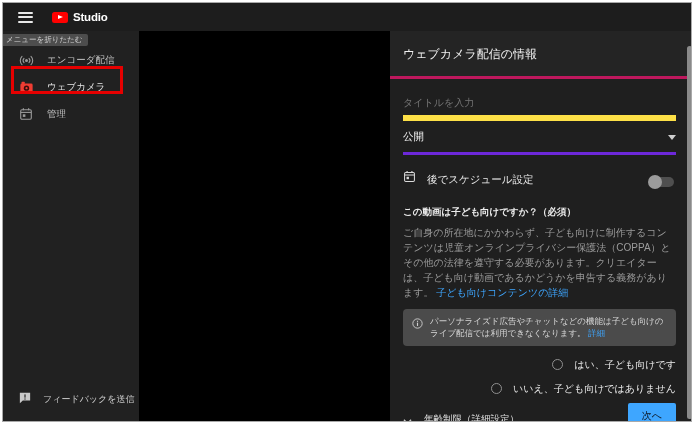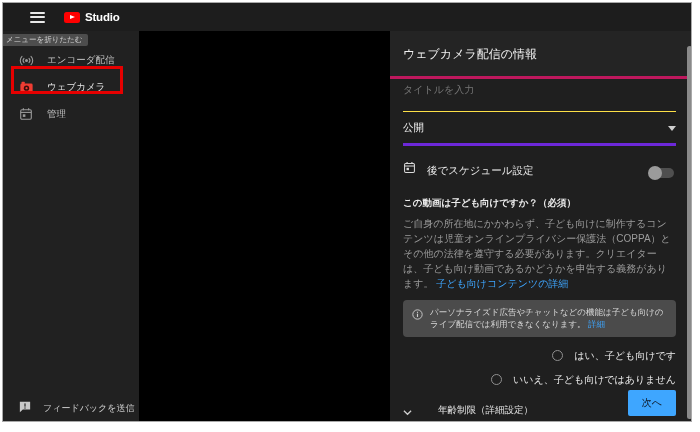--- a/index.html
+++ b/index.html
@@ -2,50 +2,50 @@
 <html><head>
 <meta charset="utf-8">
 <style>
   * { margin:0; padding:0; box-sizing:border-box; }
   html,body { width:700px; height:432px; background:#ffffff; overflow:hidden;
     font-family:"Liberation Sans","DejaVu Sans",sans-serif; }
   .screen { position:absolute; left:2px; top:2px; width:690px; height:420px;
     background:#181818; border:1px solid #a9a9a9; overflow:hidden; }
 
   
-  .topbar { position:absolute; left:0; top:0; width:100%; height:28px; background:#1d1d1d; display:flex; align-items:center; z-index:3;padding-left:12px; }
+  .topbar { position:absolute; left:0; top:0; width:100%; height:28px; background:#1d1d1d; display:flex; align-items:center; z-index:3; }
   .hamburger { width:15px; height:11px; margin-left:15px; display:flex; flex-direction:column; justify-content:space-between; cursor:pointer; }
   .hamburger span { display:block; height:2px; background:#e8e8e8; border-radius:1px; }
   .ytlogo { width:16px; height:11px; background:#ff0000; border-radius:2.5px; margin-left:19px; position:relative; }
   .ytlogo::after { content:""; position:absolute; left:6px; top:3px; border-left:5px solid #ffffff; border-top:2.8px solid transparent; border-bottom:2.8px solid transparent; }
   .brand { color:#ffffff; font-size:11.5px; font-weight:bold; margin-left:5px; letter-spacing:-0.2px; }
 
   
   .tooltip { position:absolute; left:0; top:31px; background:#4d4d4d; color:#d4d4d4; font-size:7.5px; line-height:12px; padding:0 6px 0 3px; border-radius:0 2px 2px 0; z-index:6; }
 
   
   .sidebar { position:absolute; left:0; top:28px; bottom:0; width:136px; background:#212121; z-index:2; }
   .side-item { position:absolute; left:0; width:144px; height:26px; display:flex; align-items:center; cursor:pointer; }
   .side-item .ic { width:16px; margin-left:15px; display:flex; align-items:center; justify-content:center; }
   .side-item .lbl { margin-left:13px; font-size:9.5px; color:#c3c3c3; }
   .side-item.active .lbl { color:#e6e6e6; }
   .annotation { position:absolute; left:8px; top:63px; width:112px; height:28px; border:3px solid #e60000; z-index:5; pointer-events:none; }
-  .feedback { position:absolute; left:0; bottom:2px; width:136px; height:22px; display:flex; align-items:center; cursor:pointer; }
+  .feedback { position:absolute; left:0; bottom:11px; width:136px; height:22px; display:flex; align-items:center; cursor:pointer; }
   .feedback .ic { width:14px; margin-left:16px; }
   .feedback .lbl { margin-left:10px; font-size:9px; color:#cfcfcf; }
 
   
   .preview { position:absolute; left:136px; top:28px; bottom:0; width:251px; background:#000000; }
 
   
   .panel { position:absolute; left:387px; top:28px; bottom:0; width:303px; background:#1f1f1f; }
   .panel-header { background:#242424; border-bottom:3px solid #be185d; padding:15px 13px 13px 13px; font-size:12px; color:#f1f1f1; }
   .panel-body { position:relative; padding:0 17px 0 13px; height:calc(100% - 44px); }
 
-  .title-field { border-bottom:1px solid #fde047; padding-bottom:14px; }
+  .title-field { margin-top:13px; border-bottom:6px solid #fde047; padding-bottom:5px; }
   .title-field input { width:100%; background:transparent; border:none; outline:none; font-size:10px; color:#eeeeee; font-family:inherit; }
   .title-field input::placeholder { color:#757575; }
 
   .select-row { margin-top:9px; display:flex; align-items:center; justify-content:space-between; border-bottom:3px solid #6d28d9; padding-bottom:8px; cursor:pointer; }
   .select-row .val { font-size:10.5px; color:#eeeeee; }
   .caret { width:0; height:0; border-left:4px solid transparent; border-right:4px solid transparent; border-top:5px solid #cfcfcf; }
 
   .schedule-row { margin-top:14px; display:flex; align-items:flex-end; }
   .schedule-row .lbl { margin-left:11px; font-size:10.5px; color:#e9e9e9; flex:1; }
   .toggle { position:relative; width:24px; height:10px; background:#4f4f4f; border-radius:5px; margin-right:2px; cursor:pointer; }
@@ -57,21 +57,21 @@
 
   .notice { margin-top:9px; background:#4b4b4b; border-radius:4px; padding:6px 9px; display:flex; align-items:flex-start; }
   .notice .txt { margin-left:7px; font-size:8.5px; line-height:1.45; color:#d9d9d9; }
 
   .radio-row { margin-top:12px; display:flex; align-items:center; cursor:pointer;justify-content:flex-end; }
   .radio-row + .radio-row { margin-top:10px; }
   .radio { width:11px; height:11px; border:1.6px solid #8f8f8f; border-radius:50%; background:transparent; flex:none; }
   .radio-row .lbl { margin-left:11px; font-size:10px; color:#ececec; }
 
   .age-row { margin-top:15px; display:flex; align-items:center; cursor:pointer; }
-  .age-row .lbl { margin-left:26px; font-size:9.5px; color:#e3e3e3; }
+  .age-row .lbl { margin-left:12px; font-size:9.5px; color:#e3e3e3; }
 
   .next-btn { position:absolute; right:17px; bottom:9px; background:#3ea6ff; color:#0d1520; font-size:10px; padding:6px 14px; border:none; border-radius:2px; cursor:pointer; font-family:inherit; }
 
   .scrollbar { position:absolute; right:1px; top:15px; bottom:2px; width:5px; background:#8a8a8a; border-radius:3px; z-index:4; }
 </style>
 </head>
 <body>
 
 <div class="screen">
 

